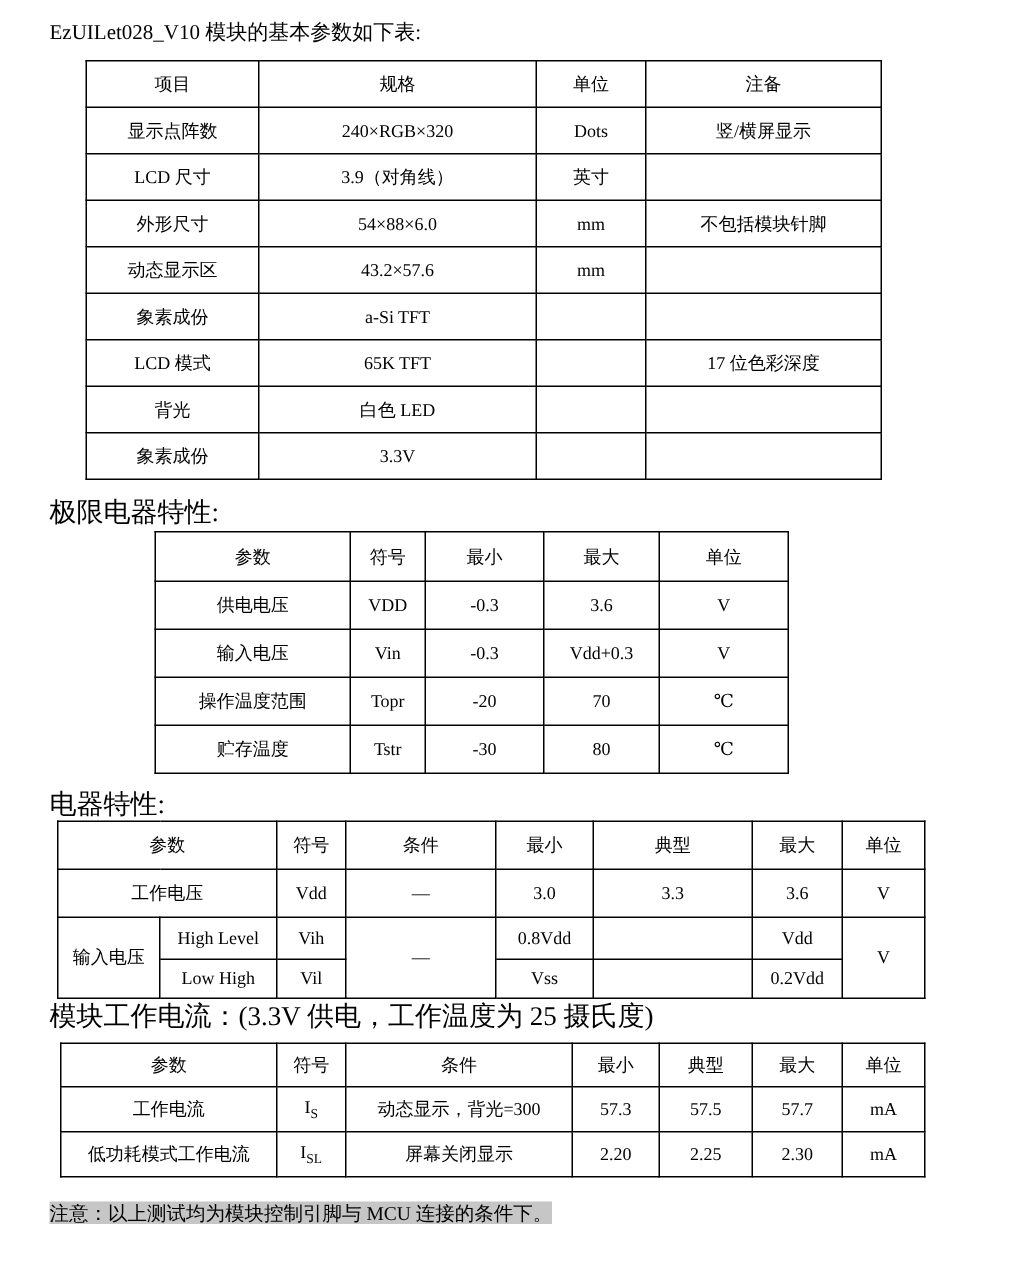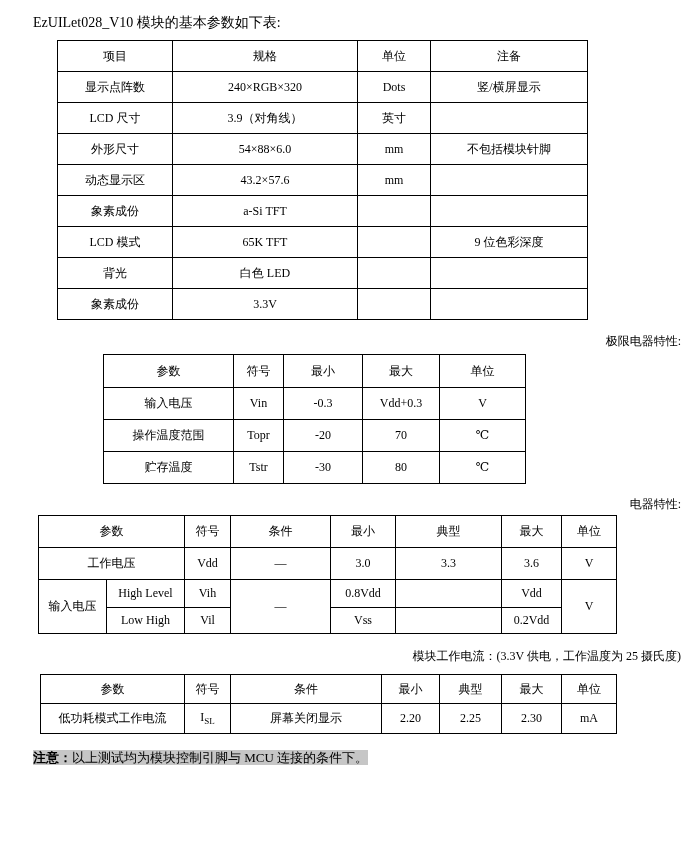--- a/index.html
+++ b/index.html
@@ -3,41 +3,41 @@
 <meta charset="utf-8">
 <style>
   * { margin:0; padding:0; box-sizing:border-box; }
   html,body { background:#ffffff; }
   body {
     width:681px; height:847px;
     font-family:"Liberation Serif","DejaVu Serif",serif;
     color:#000; position:relative; overflow:hidden;
   }
   .doc-title { font-size:14px; line-height:18px; margin:14px 0 0 33px; }
-  .section-title { font-size:12px; line-height:17px; margin-left:33px;text-align:right; }
+  .section-title { font-size:18px; line-height:17px; margin-left:33px; }
   .s2 { margin-top:13px; }
   .s3 { margin-top:12px; }
-  .s4 { margin-top:14px; }
+  .s4 { margin-top:3px; }
   table { border-collapse:collapse; table-layout:fixed; font-size:12px; }
   th, td {
     border:1px solid #000; text-align:center; vertical-align:middle;
     font-weight:normal; padding:0 2px; overflow:hidden;
   }
   .t1 { margin:8px 0 0 57px; width:530px; }
   .t1 tr { height:31px; }
   .t2 { margin:4px 0 0 103px; width:422px; }
   .t2 tr { height:32px; }
   .t2 tr.hdr { height:33px; }
   .t3 { margin:2px 0 0 38px; width:578px; }
   .t4 { margin:9px 0 0 40px; width:576px; }
   .t4 tr { height:30px; }
   .t4 tr.hdr { height:29px; }
   .note-line { font-size:13px; line-height:17px; margin:15px 0 0 33px; }
   .note-hl { background:#c6c6c6; }
-  .note-label { font-weight:bold; }
+  .note-label { font-weight:normal; }
   sub.sym { font-size:9px; }
 </style>
 </head>
 <body>
 
 <p class="doc-title">EzUILet028_V10 模块的基本参数如下表:</p>
 
 <table class="t1">
   <colgroup>
       <col style="width:115px">
@@ -79,21 +79,21 @@
   <tr>
     <td>象素成份</td>
     <td>a-Si TFT</td>
     <td></td>
     <td></td>
   </tr>
   <tr>
     <td>LCD 模式</td>
     <td>65K TFT</td>
     <td></td>
-    <td>9 位色彩深度</td>
+    <td>17 位色彩深度</td>
   </tr>
   <tr>
     <td>背光</td>
     <td>白色 LED</td>
     <td></td>
     <td></td>
   </tr>
   <tr>
     <td>象素成份</td>
     <td>3.3V</td>
@@ -113,20 +113,27 @@
       <col style="width:77px">
       <col style="width:86px">
     </colgroup>
   <tbody>
       <tr class="hdr">
     <th>参数</th>
     <th>符号</th>
     <th>最小</th>
     <th>最大</th>
     <th>单位</th>
+  </tr>
+  <tr>
+    <td>供电电压</td>
+    <td>VDD</td>
+    <td>-0.3</td>
+    <td>3.6</td>
+    <td>V</td>
   </tr>
   <tr>
     <td>输入电压</td>
     <td>Vin</td>
     <td>-0.3</td>
     <td>Vdd+0.3</td>
     <td>V</td>
   </tr>
   <tr>
     <td>操作温度范围</td>
@@ -213,20 +220,29 @@
       <tr class="hdr">
     <th>参数</th>
     <th>符号</th>
     <th>条件</th>
     <th>最小</th>
     <th>典型</th>
     <th>最大</th>
     <th>单位</th>
   </tr>
   <tr>
+    <td>工作电流</td>
+    <td><span>I</span><sub class="sym">S</sub></td>
+    <td>动态显示，背光=300</td>
+    <td>57.3</td>
+    <td>57.5</td>
+    <td>57.7</td>
+    <td>mA</td>
+  </tr>
+  <tr>
     <td>低功耗模式工作电流</td>
     <td><span>I</span><sub class="sym">SL</sub></td>
     <td>屏幕关闭显示</td>
     <td>2.20</td>
     <td>2.25</td>
     <td>2.30</td>
     <td>mA</td>
   </tr>
 </tbody>
   </table>

